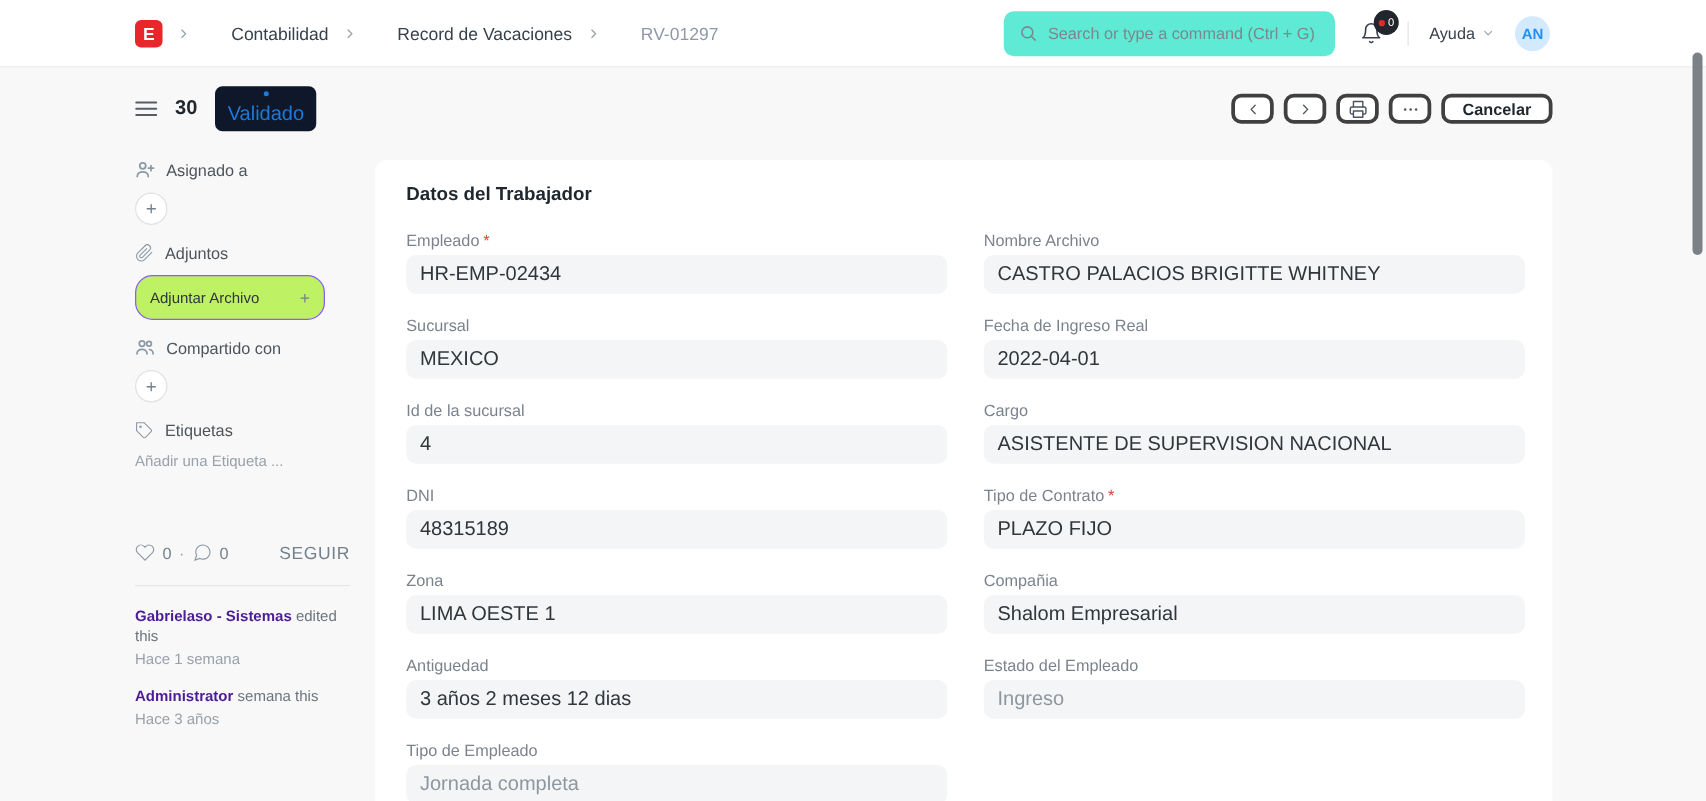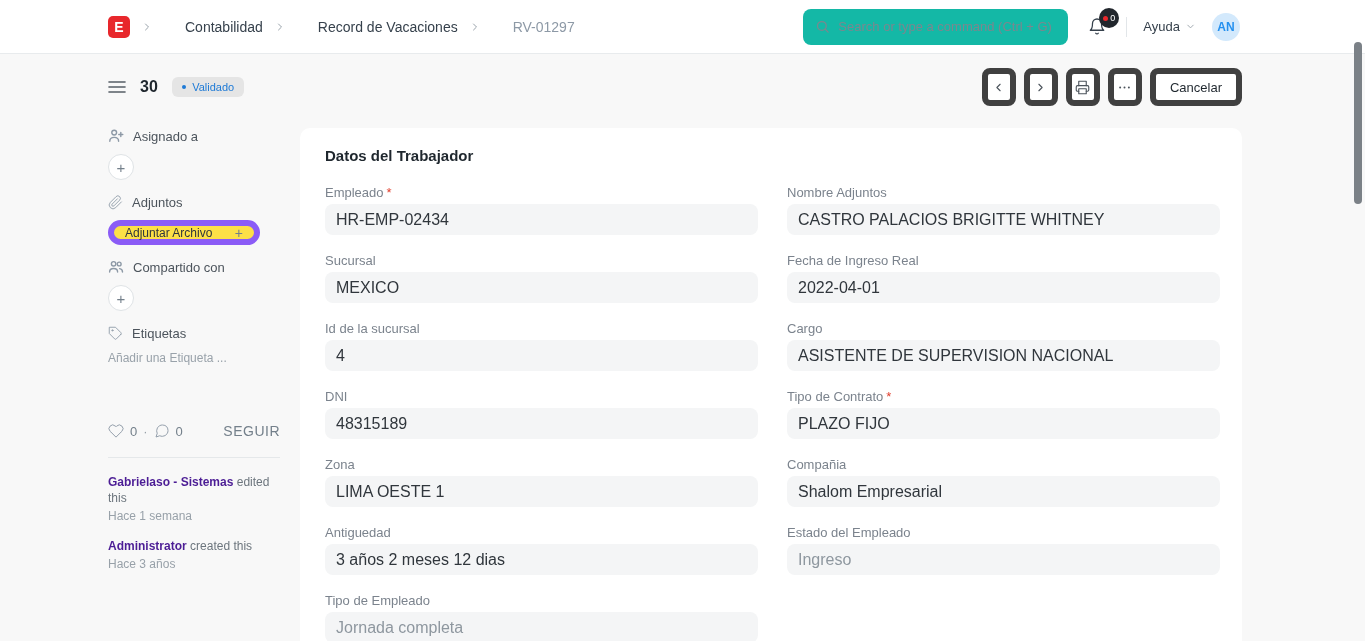--- a/index.html
+++ b/index.html
@@ -10,21 +10,21 @@
   .navbar { height:54px; background:#fff; border-bottom:1px solid #e8ebed;
             display:flex; align-items:center; justify-content:space-between;
             padding:0 125px 0 108px; }
   .crumbs { display:flex; align-items:center; gap:11px; font-size:14px; }
   .logo { width:22px; height:22px; background:#e8272c; border-radius:5px; color:#fff;
           font-weight:bold; font-size:14px; display:flex; align-items:center; justify-content:center; cursor:pointer; }
   .chev { stroke:#9aa3ab; stroke-width:2; fill:none; stroke-linecap:round; stroke-linejoin:round; }
   .crumb { color:#36414c; text-decoration:none; cursor:pointer;margin-left:21px; }
   .crumb.current { color:#8d99a6; cursor:default; }
   .nav-right { display:flex; align-items:center; gap:16px; }
-  .search-box { width:265px; height:36px; background:#14b8a6; border-radius:8px;
+  .search-box { width:265px; height:36px; background:#5eead4; border-radius:8px;
                 display:flex; align-items:center; gap:8px; padding:0 12px; }
   .search-box svg { stroke:#7c878e; fill:none; stroke-width:2; stroke-linecap:round; flex:none; }
   .search-box input { border:none; outline:none; background:transparent; font-size:13px;
                       width:100%; font-family:inherit; color:#36414c; }
   .search-box input::placeholder { color:#7c878e; }
   .bell-wrap { position:relative; cursor:pointer; padding:2px 4px; }
   .bell-wrap svg { stroke:#36414c; fill:none; stroke-width:1.7; stroke-linecap:round; stroke-linejoin:round; display:block; }
   .notif-badge { position:absolute; top:-7px; right:-9px; min-width:20px; height:20px;
                  background:#21262c; border-radius:50%; display:flex; align-items:center;
                  justify-content:center; gap:2px; }
@@ -35,43 +35,43 @@
   .avatar { width:28px; height:28px; border-radius:50%; background:#d3e9fc; color:#2490ef;
             font-size:12px; font-weight:bold; display:flex; align-items:center; justify-content:center; cursor:pointer; }
 
   
   .page-head { margin-top:16px; height:34px; padding:0 123px 0 108px;
                display:flex; align-items:center; justify-content:space-between; }
   .head-left { display:flex; align-items:center; gap:14px; }
   .menu-btn { cursor:pointer; display:flex; }
   .menu-btn svg { stroke:#555e66; stroke-width:1.6; stroke-linecap:round; }
   .doc-title { font-size:16px; font-weight:bold; color:#1f272e; letter-spacing:.2px; }
-  .status-badge { background:#e5e5e5; color:#1e7ad6; font-size:11px; padding:4px 10px;
-                  border-radius:6px; display:flex; align-items:center; gap:6px; }
+  .status-badge { background:#0f172a; color:#1e7ad6; font-size:16px; padding:4px 10px;
+                  border-radius:6px; display:flex; align-items:center; gap:6px;flex-direction:column; }
   .status-badge .dot { width:4px; height:4px; background:#1e7ad6; border-radius:50%; }
   .head-right { display:flex; align-items:center; gap:8px; }
-  .btn { background:#fff; border:6px solid #404040; border-radius:8px; height:38px;
+  .btn { background:#fff; border:3px solid #404040; border-radius:8px; height:24px;
          display:flex; align-items:center; justify-content:center; cursor:pointer;
-         font-family:inherit; font-size:13px; color:#1f272e; }
+         font-family:inherit; font-size:13px; color:#1f272e;font-weight:bold; }
   .btn.icon-btn { width:34px; }
   .btn.text-btn { padding:0 14px; }
   .btn svg { stroke:#4c545c; fill:none; stroke-width:2; stroke-linecap:round; stroke-linejoin:round; }
   .btn svg.fill { fill:#4c545c; stroke:none; }
 
   
   .main { display:flex; gap:20px; margin-top:24px; padding:0 123px 0 108px; align-items:flex-start; }
 
   
   .sidebar { width:172px; flex:none; font-size:13px; }
   .sb-head { display:flex; align-items:center; gap:9px; color:#4c545c; height:16px; margin-bottom:10px; }
   .sb-head svg { stroke:#8d99a6; fill:none; stroke-width:1.4; stroke-linecap:round; stroke-linejoin:round; flex:none; }
   .plus-btn { width:26px; height:26px; border-radius:50%; background:#fff; border:1px solid #dfe3e6;
               color:#74808b; font-size:15px; display:flex; align-items:center; justify-content:center;
               cursor:pointer; margin-bottom:14px; }
-  .attach-btn { width:152px; height:25px; border-radius:14px; background:#fde047; border:6px solid #8b5cf6;
+  .attach-btn { width:152px; height:36px; border-radius:14px; background:#bef264; border:1px solid #8b5cf6;
                 display:flex; align-items:center; justify-content:space-between; padding:0 11px;
                 font-size:12px; color:#30363c; cursor:pointer; margin-bottom:14px; }
   .attach-btn .plus { color:#74808b; font-size:14px; }
   .tag-add { font-size:12px; color:#99a2aa; cursor:pointer; margin-bottom:0; }
   .likes-row { margin-top:58px; display:flex; align-items:center; gap:6px; }
   .likes-row svg { stroke:#8d99a6; fill:none; stroke-width:1.4; cursor:pointer; }
   .count { font-size:13px; color:#74808b; }
   .mid-dot { color:#98a1a9; }
   .follow { margin-left:auto; font-size:14px; color:#74808b; letter-spacing:.5px; cursor:pointer; }
   .sb-divider { border:none; border-top:1px solid #e5e8ea; margin:18px 0 16px 0; }
@@ -252,21 +252,21 @@
 
     <hr class="sb-divider">
 
     <div class="activity">
       <b>Gabrielaso - Sistemas</b>
       <span>edited this</span>
       <div class="time">Hace 1 semana</div>
     </div>
     <div class="activity">
       <b>Administrator</b>
-      <span>created this</span>
+      <span>semana this</span>
       <div class="time">Hace 3 años</div>
     </div>
   </aside>
 
   <section class="card">
     <h2 class="section-title">Datos del Trabajador</h2>
     <div class="form-cols">
       <div class="fcol">
         <div class="field">
           <div class="flabel">
@@ -308,21 +308,21 @@
         <div class="field">
           <div class="flabel">
               <span>Tipo de Empleado</span>
             </div>
           <div class="fval muted">Jornada completa</div>
         </div>
       </div>
       <div class="fcol">
         <div class="field">
           <div class="flabel">
-              <span>Nombre Adjuntos</span>
+              <span>Nombre Archivo</span>
             </div>
           <div class="fval">CASTRO PALACIOS BRIGITTE WHITNEY</div>
         </div>
         <div class="field">
           <div class="flabel">
               <span>Fecha de Ingreso Real</span>
             </div>
           <div class="fval">2022-04-01</div>
         </div>
         <div class="field">

